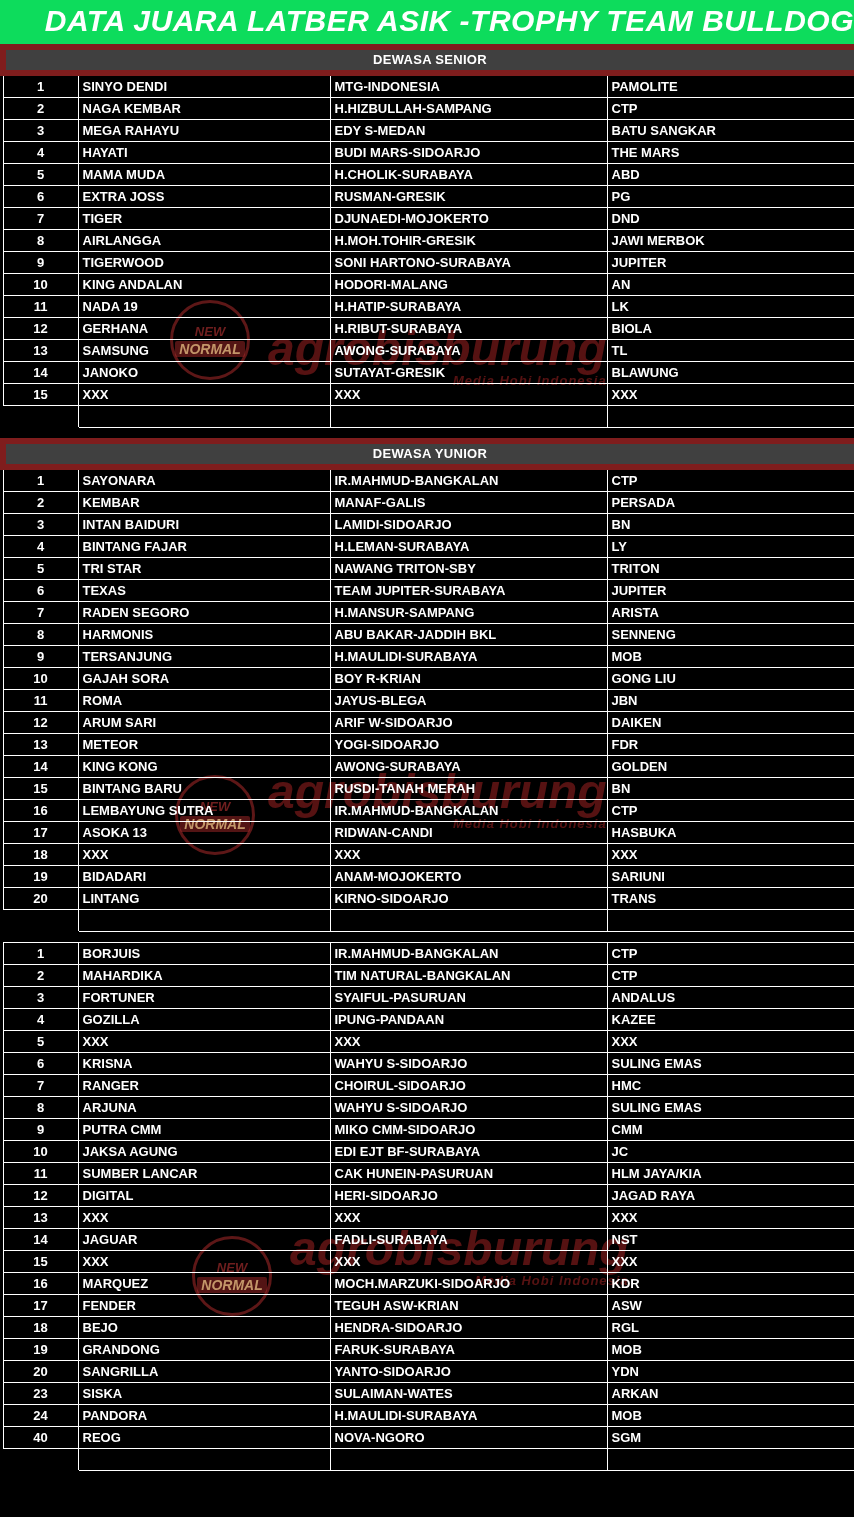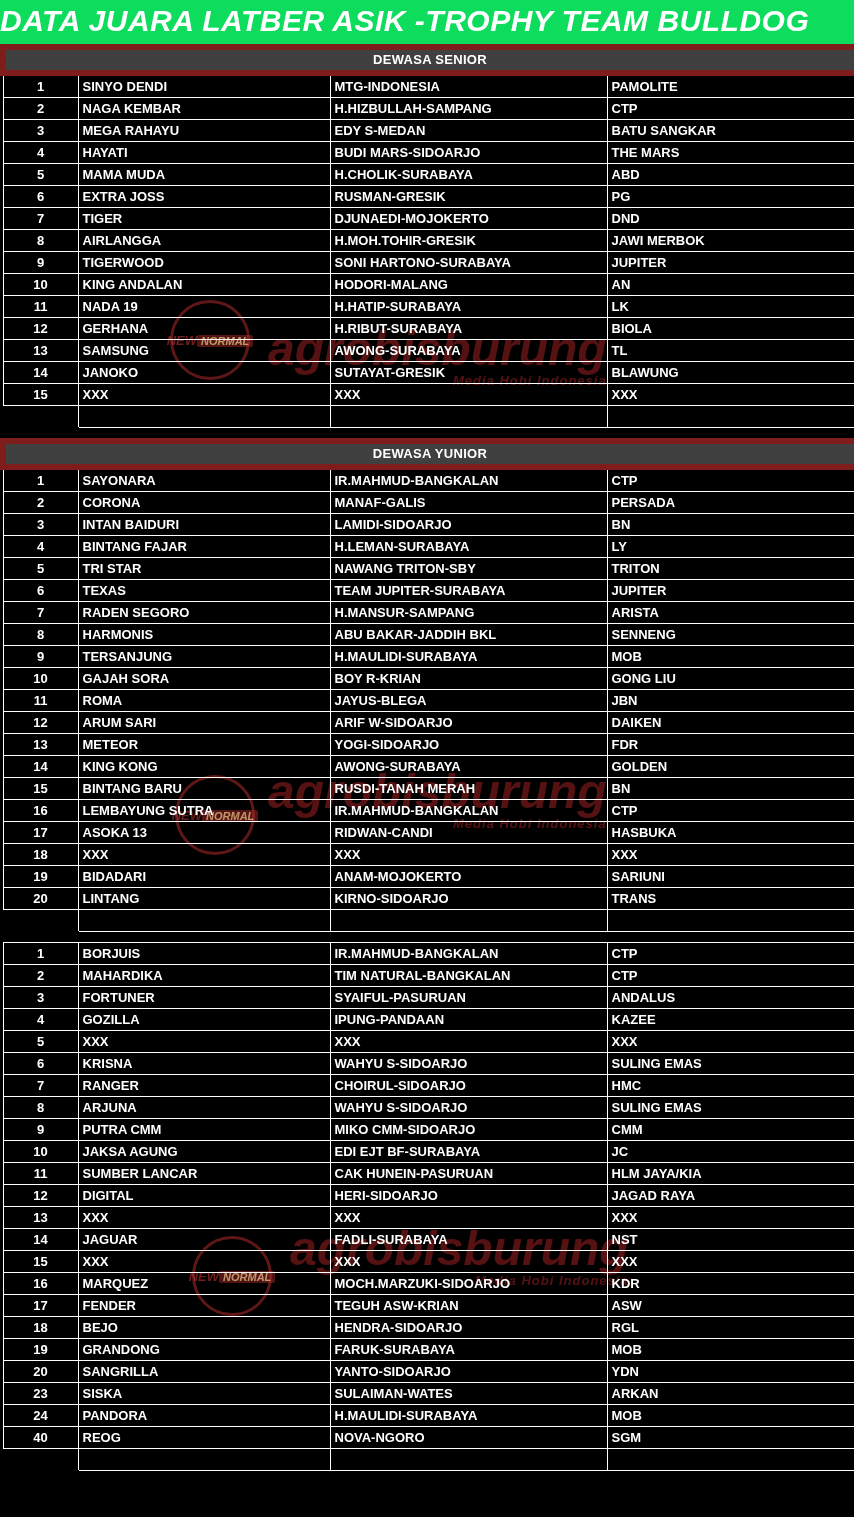--- a/index.html
+++ b/index.html
@@ -15,21 +15,21 @@
   .page {
     width: 854px;
     min-height: 1517px;
     background: #000000;
     position: relative;
     overflow: hidden;
   }
   
   .title-bar {
     background: #0ddc5c;
-    text-align: left;
+    text-align: right;
     padding: 5px 0 7px 0;
   }
   .title-bar .title {
     font-size: 30px;
     font-weight: bold;
     font-style: italic;
     color: #ffffff;
     letter-spacing: 0.5px;
     line-height: 1.05;
     text-transform: uppercase;
@@ -67,36 +67,36 @@
     color: rgba(190, 40, 40, 0.45);
     text-align: right;
     letter-spacing: 1px;
   }
   .wm-badge {
     width: 74px;
     height: 74px;
     border-radius: 50%;
     border: 3px solid rgba(185, 45, 45, 0.5);
     display: flex;
-    flex-direction: row;
+    flex-direction: column;
     align-items: center;
     justify-content: center;
     color: rgba(200, 55, 55, 0.55);
     font-size: 10px;
     font-weight: bold;
     font-style: italic;
   }
   .wm-badge .n1 { font-size: 13px; }
   .wm-badge .n2 {
     background: rgba(185, 45, 45, 0.45);
     color: rgba(255, 220, 150, 0.65);
     padding: 0 4px;
     border-radius: 2px;
     margin-top: 2px;
-    font-size: 11px;
+    font-size: 14px;
   }
   
   table.data {
     width: 100%;
     border-collapse: collapse;
     table-layout: fixed;
     position: relative;
     z-index: 10;
   }
   table.data col.c-no { width: 75px; }
@@ -294,21 +294,21 @@
           <td colspan="4">DEWASA YUNIOR</td>
         </tr>
         <tr class="">
           <td class="no">1</td>
           <td>SAYONARA</td>
           <td>IR.MAHMUD-BANGKALAN</td>
           <td>CTP</td>
         </tr>
         <tr class="">
           <td class="no">2</td>
-          <td>CORONA</td>
+          <td>KEMBAR</td>
           <td>MANAF-GALIS</td>
           <td>PERSADA</td>
         </tr>
         <tr class="">
           <td class="no">3</td>
           <td>INTAN BAIDURI</td>
           <td>LAMIDI-SIDOARJO</td>
           <td>BN</td>
         </tr>
         <tr class="">

